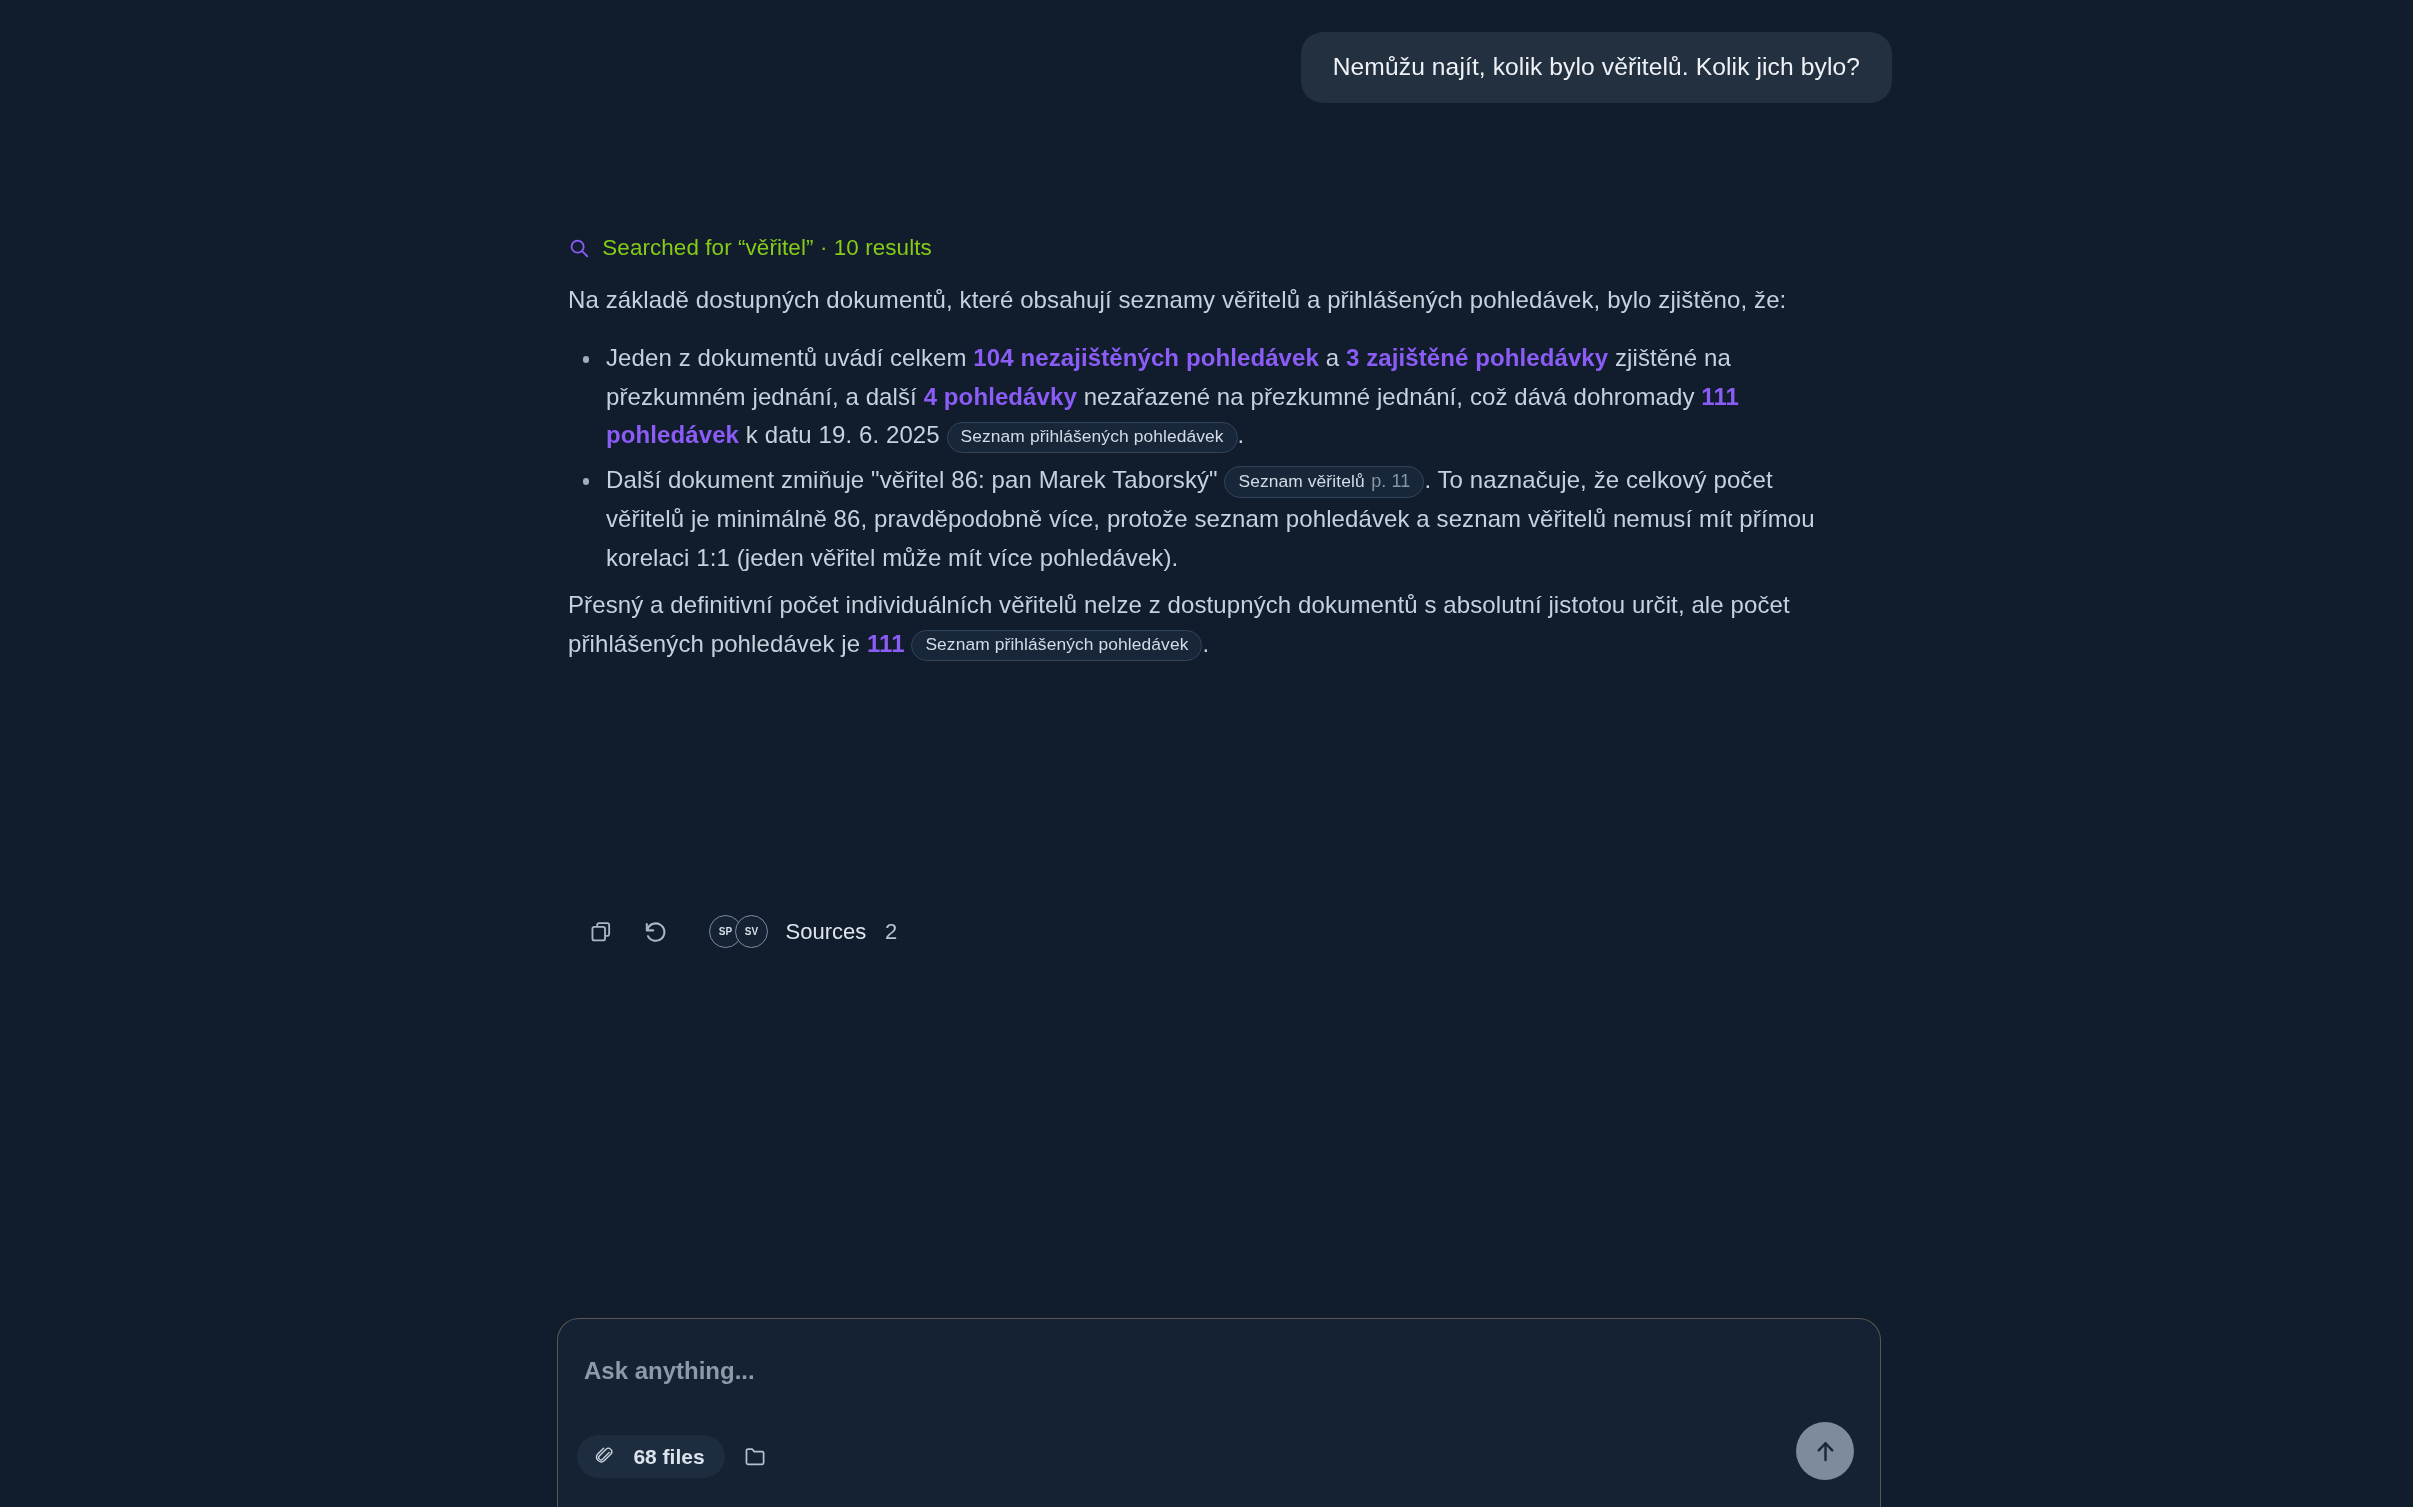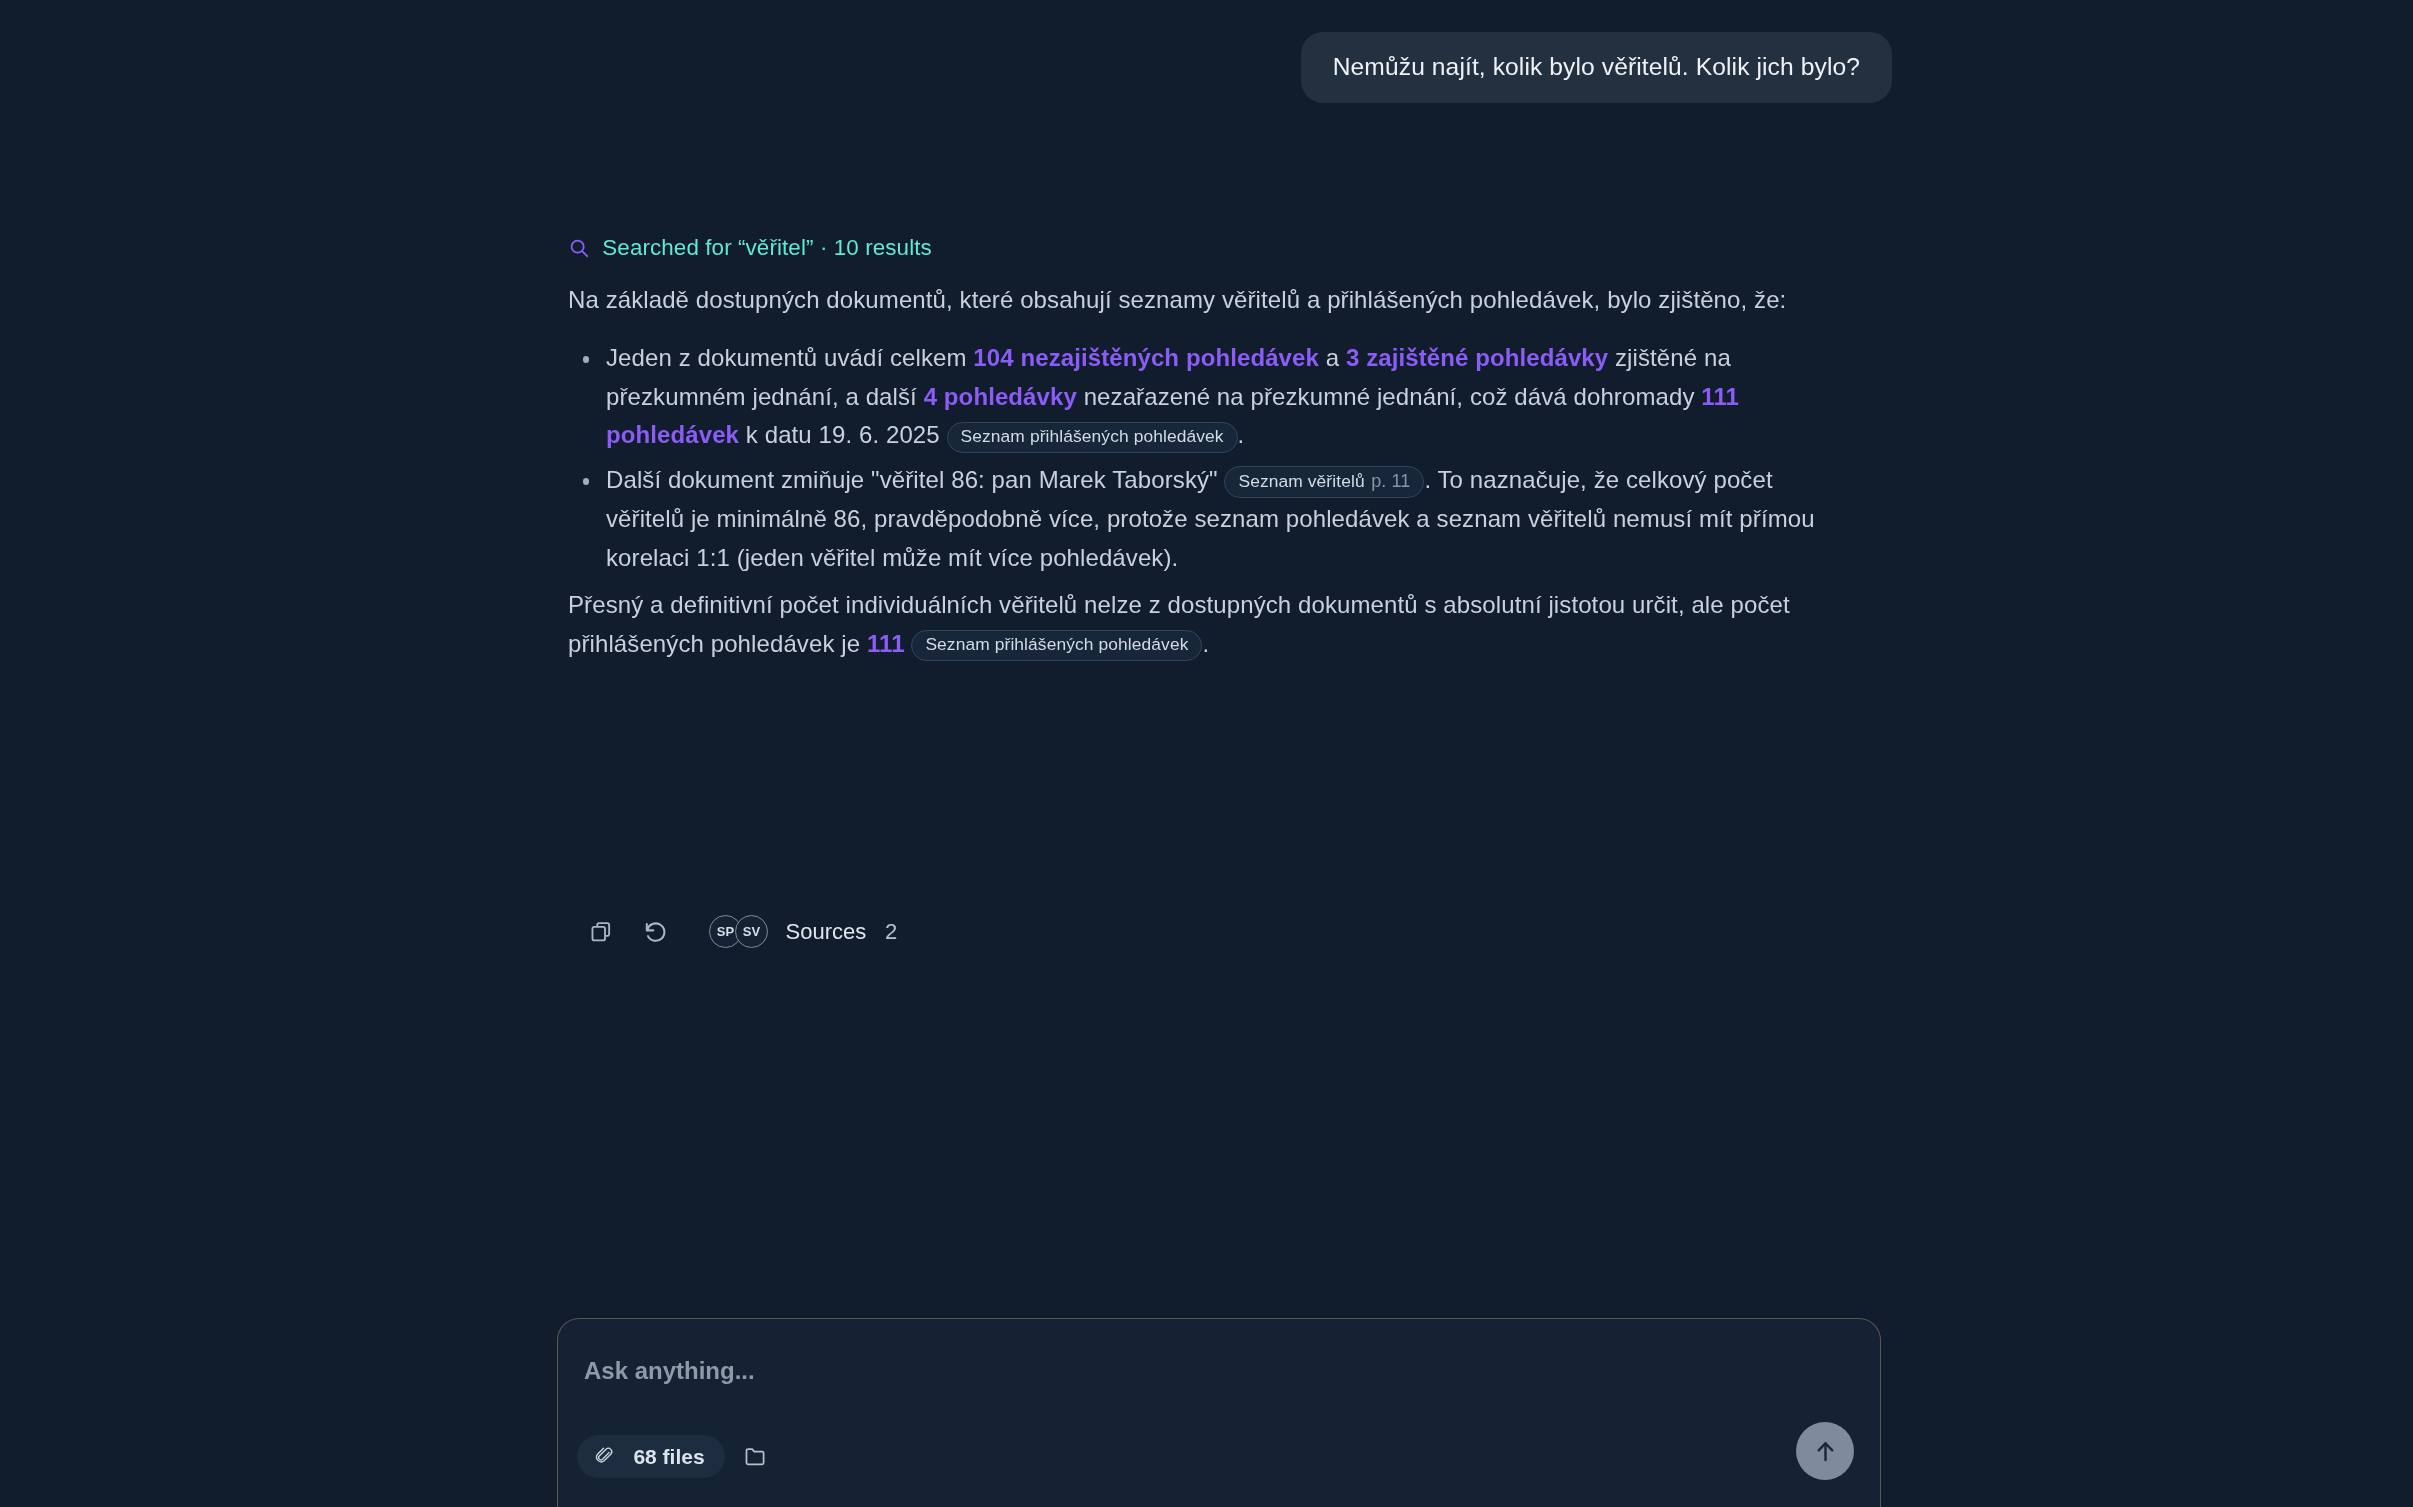--- a/index.html
+++ b/index.html
@@ -44,21 +44,21 @@
     color: #c9d3de;
     font-size: 24px;
     line-height: 1.62;
     letter-spacing: 0.1px;
   }
 
   .search-line {
     display: flex;
     align-items: center;
     gap: 12.3px;
-    color: #5eead4;
+    color: #84cc16;
     font-size: 22.4px;
     margin-bottom: 14.5px;
   }
   .search-line .glass { flex: 0 0 auto; display: block; }
 
   .para { margin: 0 0 7.2px 0; color: #c7d1dd; }
 
   ul.bullets {
     margin: 19px 0 7.2px 0;
     padding-left: 0;
@@ -122,21 +122,21 @@
   }
   .avatars { position: relative; width: 62px; height: 33px; }
   .avatar {
     position: absolute; top: 0;
     width: 33px; height: 33px;
     border-radius: 50%;
     border: 1.2px solid #7d8c9e;
     background: #16booo;
     background: #152233;
     color: #d6dee8;
-    font-size: 13px;
+    font-size: 10px;
     font-weight: 700;
     display: flex; align-items: center; justify-content: center;
     letter-spacing: 0.2px;
   }
   .avatar.a1 { left: 0; }
   .avatar.a2 { left: 26px; }
   .sources-label { color: #dfe6ee; font-size: 22px; }
   .sources-count { color: #b9c4d1; font-size: 22px; margin-left: 4.3px; }
 
   

